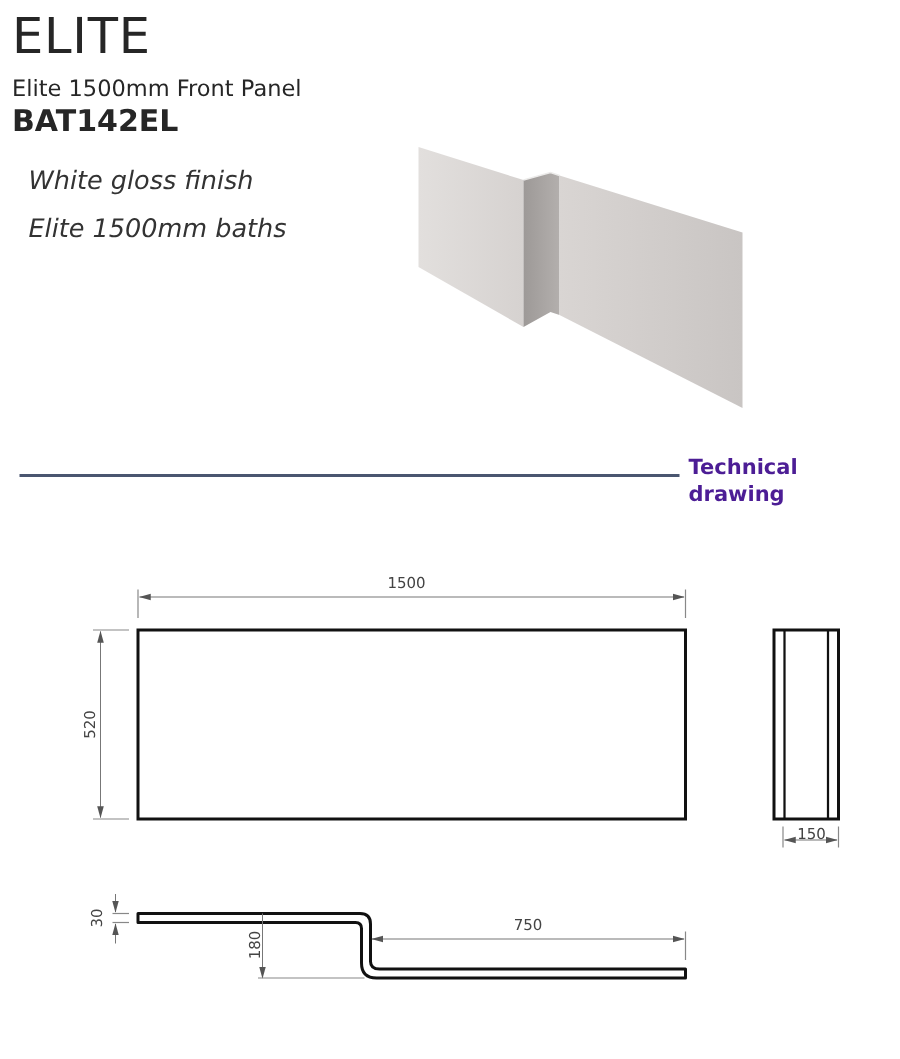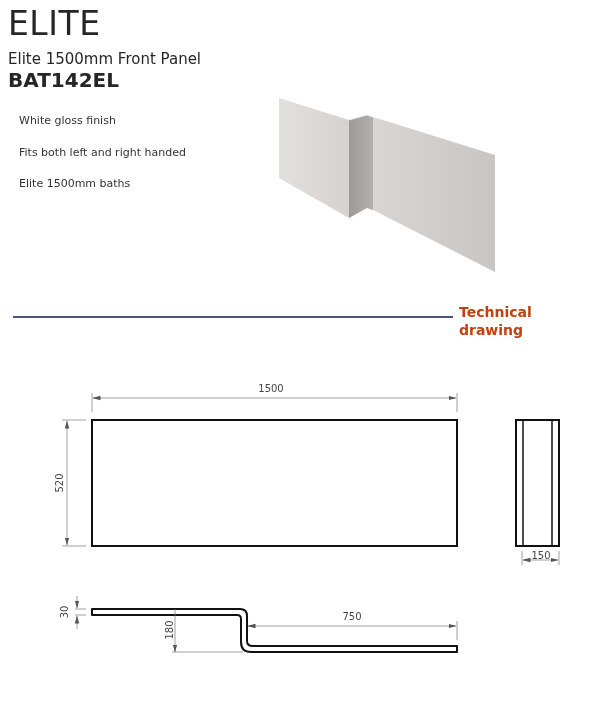--- a/index.html
+++ b/index.html
@@ -46,24 +46,25 @@
     }
     .features {
       position: absolute;
       left: 19px;
       top: 113px;
       margin: 0;
       padding: 0;
       list-style: none;
     }
     .features li {
-      font-size: 11px;
+      font-size: 17px;
       color: #333333;
       line-height: 16px;
       height: 31.5px;
+      font-style: italic;
     }
     .product-image {
       position: absolute;
       left: 270px;
       top: 90px;
       width: 240px;
       height: 190px;
     }
     .section-rule {
       position: absolute;
@@ -72,21 +73,21 @@
       width: 440px;
       height: 2px;
       background: #4a5670;
     }
     .section-title {
       position: absolute;
       left: 459px;
       top: 303px;
       font-size: 14px;
       font-weight: bold;
-      color: #c2410c;
+      color: #4c1d95;
       line-height: 18px;
     }
     .drawing {
       position: absolute;
       left: 0;
       top: 370px;
       width: 508px;
       height: 310px;
     }
     .dim-text {
@@ -97,21 +98,20 @@
   </style>
 </head>
 <body>
 
 <div class="brand">ELITE</div>
 <div class="product-name">Elite 1500mm Front Panel</div>
 <div class="product-code">BAT142EL</div>
 
 <ul class="features">
   <li>White gloss finish</li>
-  <li>Fits both left and right handed</li>
   <li>Elite 1500mm baths</li>
 </ul>
 
 <div class="product-image">
   <svg width="240" height="190" viewBox="0 0 240 190" xmlns="http://www.w3.org/2000/svg">
     <defs>
       <linearGradient id="gLeft" x1="0" y1="0" x2="1" y2="0">
         <stop offset="0" stop-color="#e2dfdd"></stop>
         <stop offset="1" stop-color="#d6d2d0"></stop>
       </linearGradient>

